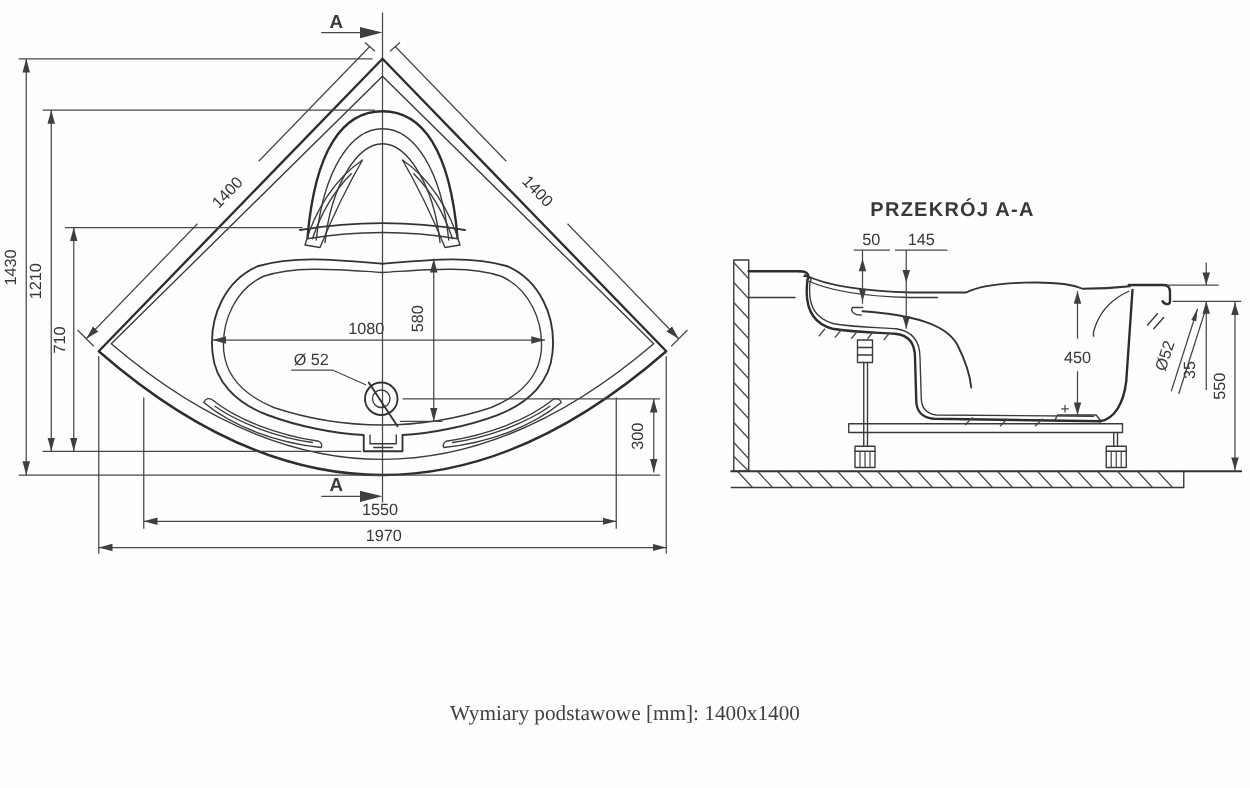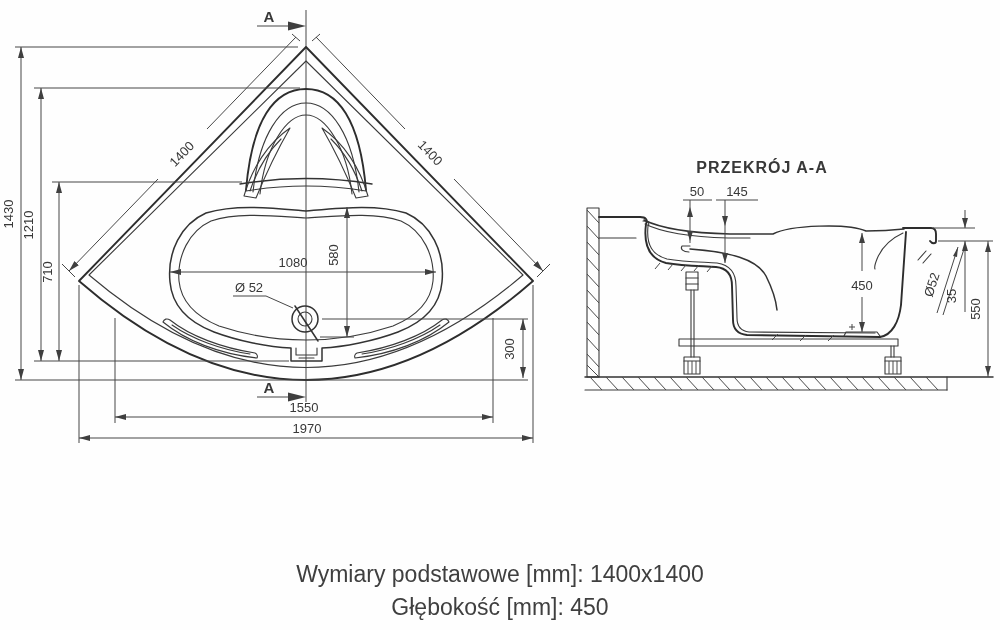--- a/index.html
+++ b/index.html
@@ -11,21 +11,21 @@
   .ln-bold  {stroke:#2d2d2d;stroke-width:1.9;fill:none;stroke-linecap:round;stroke-linejoin:round;}
   .ln-med   {stroke:#333333;stroke-width:1.5;fill:none;stroke-linecap:round;stroke-linejoin:round;}
   .dim      {stroke:#474747;stroke-width:1;fill:none;stroke-linecap:butt;}
   .hatch    {stroke:#4a4a4a;stroke-width:1;fill:none;}
   .arrfill  {fill:#3f3f3f;stroke:none;}
   text{fill:#383838;}
   .dimtxt{font-size:13px;font-family:"Liberation Sans",sans-serif;}
   .atxt{font-size:15px;font-weight:600;font-family:"Liberation Sans",sans-serif;}
   .titletxt{font-size:16px;font-weight:600;letter-spacing:1px;font-family:"Liberation Sans",sans-serif;}
   .caption{position:absolute;left:0;width:1000px;text-align:center;color:#3f3f3f;
-           font-size:23px;font-family:Liberation Sans, sans-serif;}
+           font-size:17px;font-family:Liberation Serif, serif;}
   .caption1{top:561px;}
   .caption2{top:594px;}
 </style>
 </head>
 <body>
 
 <div class="page">
 
 <svg width="1000" height="630" viewBox="0 0 1000 630">
   <defs>
@@ -281,15 +281,14 @@
       <text class="dimtxt" x="737" y="196" text-anchor="middle">145</text>
       <text class="dimtxt" x="862" y="290" text-anchor="middle">450</text>
       <text class="dimtxt" x="936" y="286" text-anchor="middle" transform="rotate(-72 936 286)">Ø52</text>
       <text class="dimtxt" x="956" y="296" text-anchor="middle" transform="rotate(-90 956 296)">35</text>
       <text class="dimtxt" x="980" y="309" text-anchor="middle" transform="rotate(-90 980 309)">550</text>
     </g>
   </g>
 </svg>
 
 <div class="caption caption1">Wymiary podstawowe [mm]: 1400x1400</div>
-<div class="caption caption2">Głębokość [mm]: 450</div>
 
 </div>
 
 </body></html>

